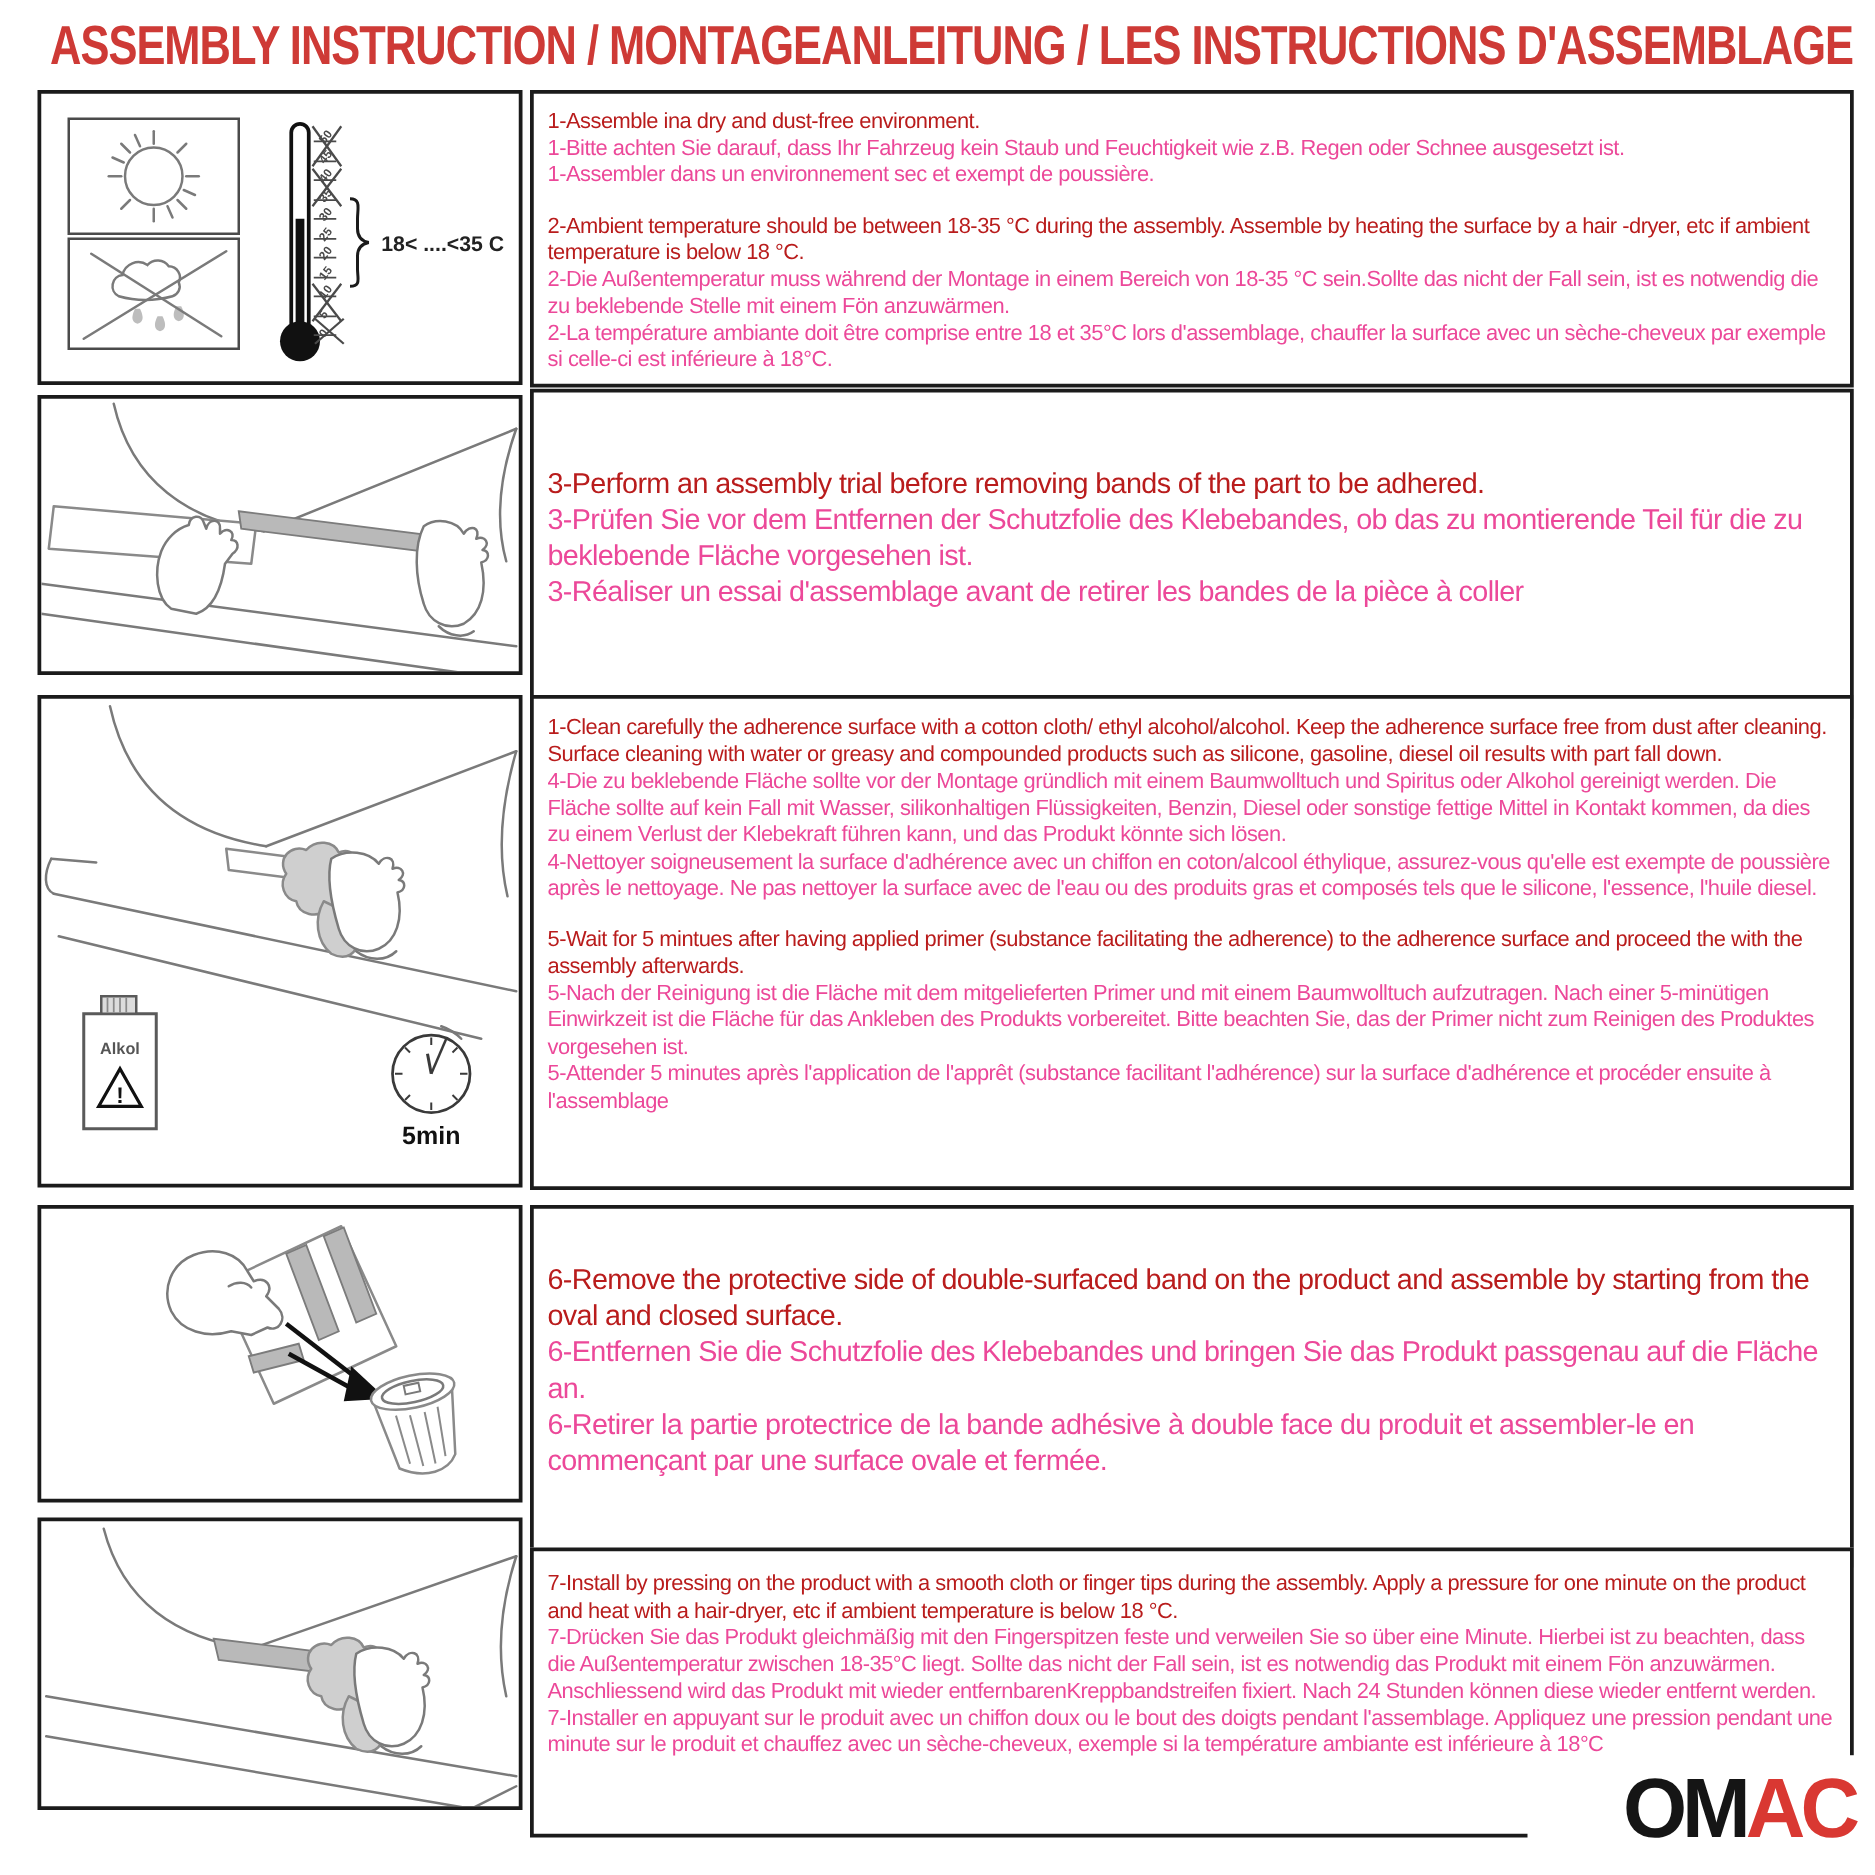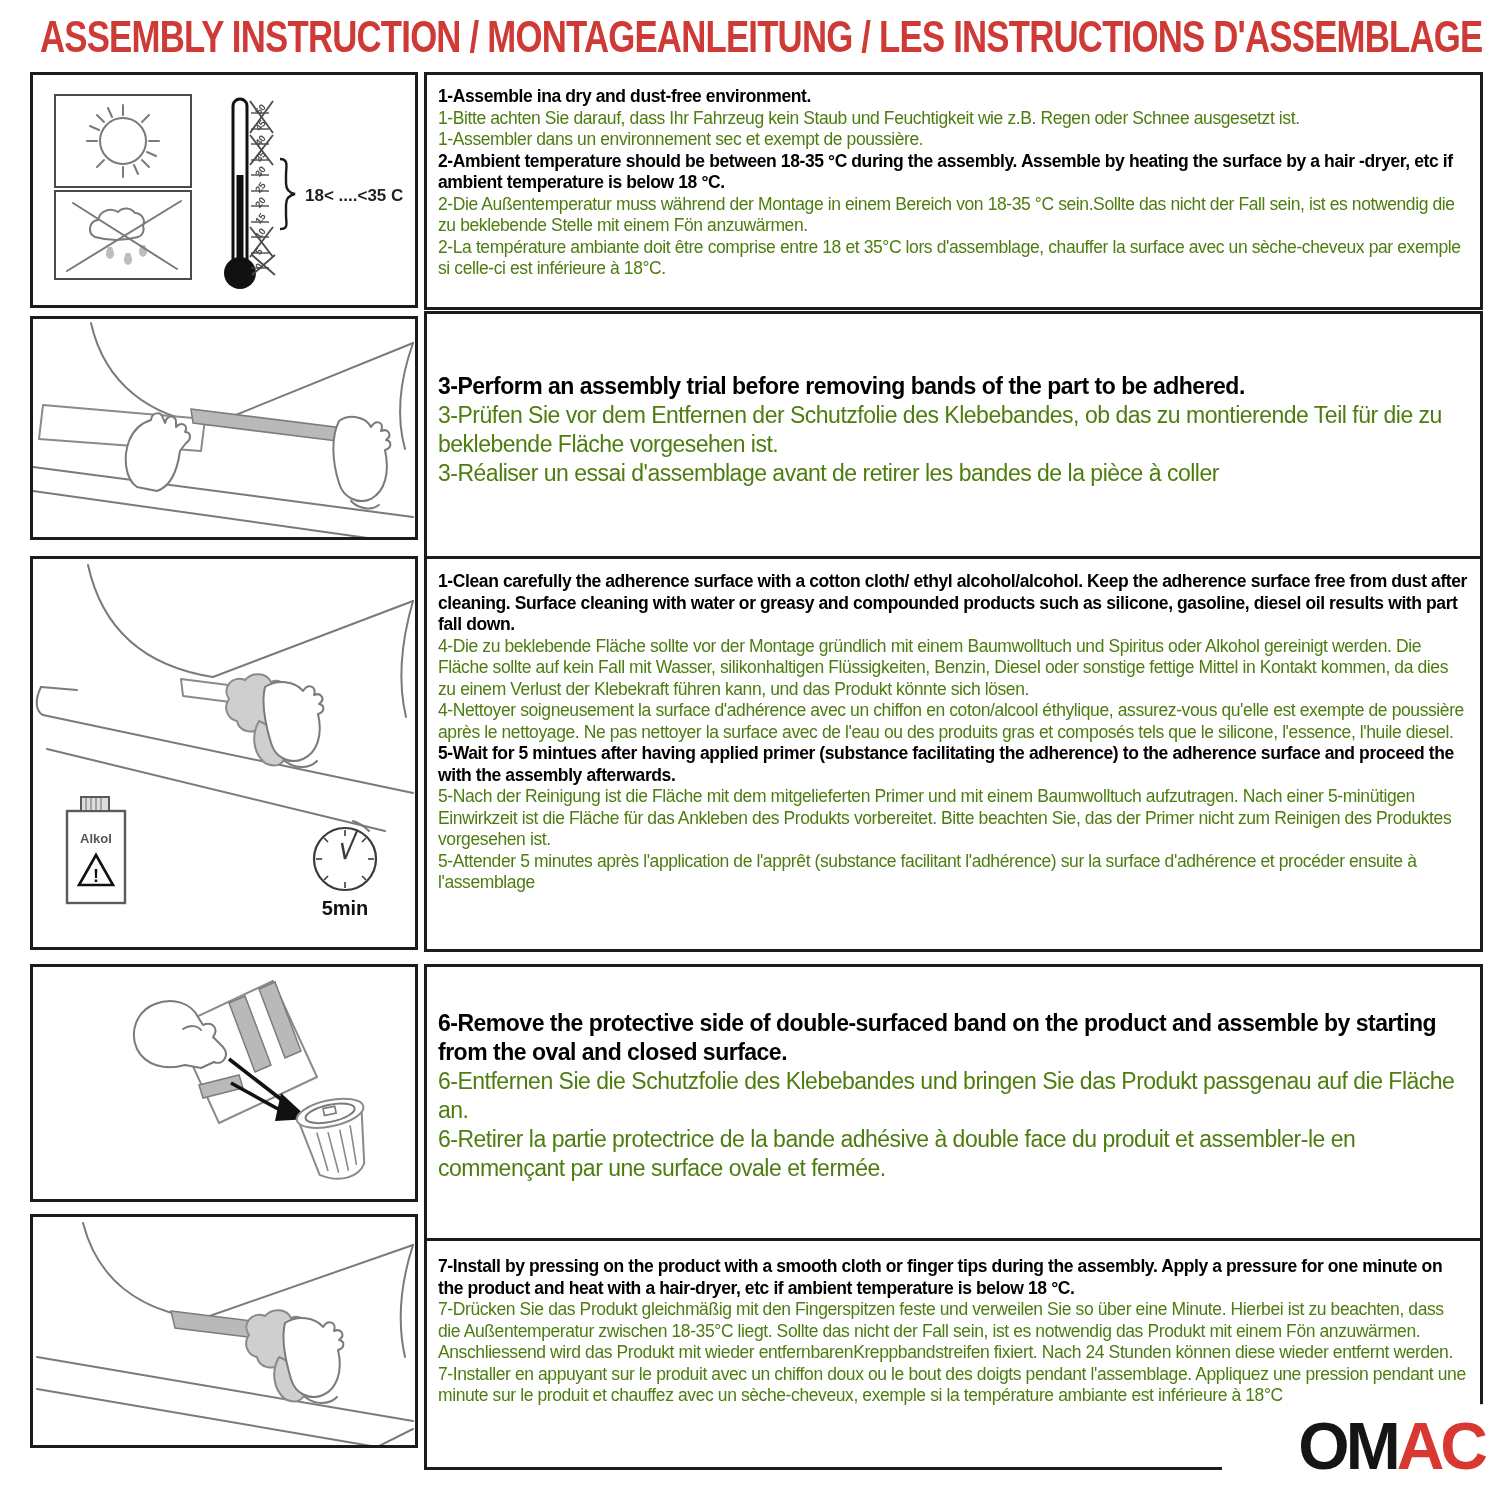--- a/index.html
+++ b/index.html
@@ -14,23 +14,23 @@
   }
 
   .box{position:absolute;background:#fff;border:3px solid #1b1b1b;box-sizing:border-box;}
   .illus{overflow:hidden;}
   .illus svg{display:block;width:100%;height:100%;}
   .textbox{overflow:hidden;}
 
   .paras p{margin:0;}
   .small .paras{font-size:17.5px;line-height:21.5px;letter-spacing:-0.4px;}
   .big .paras{font-size:23px;line-height:29px;letter-spacing:-0.5px;}
-  .paras p.bold{font-weight:700;color:#000000;}
-  .paras p{color:#4d7c0f;}
-  .paras p.gap{}
+  .paras p.bold{font-weight:400;color:#b91c1c;}
+  .paras p{color:#ec4899;}
+  .paras p.gap{margin-top:19px;}
 
   .pad-r1{padding:11px 12px 0 11px;}
   .pad-r2{padding:58px 12px 0 11px;}
   .pad-r3{padding:12px 12px 0 11px;}
   .pad-r4{padding:42px 12px 0 11px;}
   .pad-r5{padding:15px 12px 0 11px;margin-top:24px;}
 
   .line{stroke:#7a7a7a;stroke-width:2;fill:none;stroke-linecap:round;}
   .ink{stroke:#1b1b1b;fill:none;}
   .hand{fill:#ffffff;stroke:#7a7a7a;stroke-width:2;stroke-linejoin:round;}

